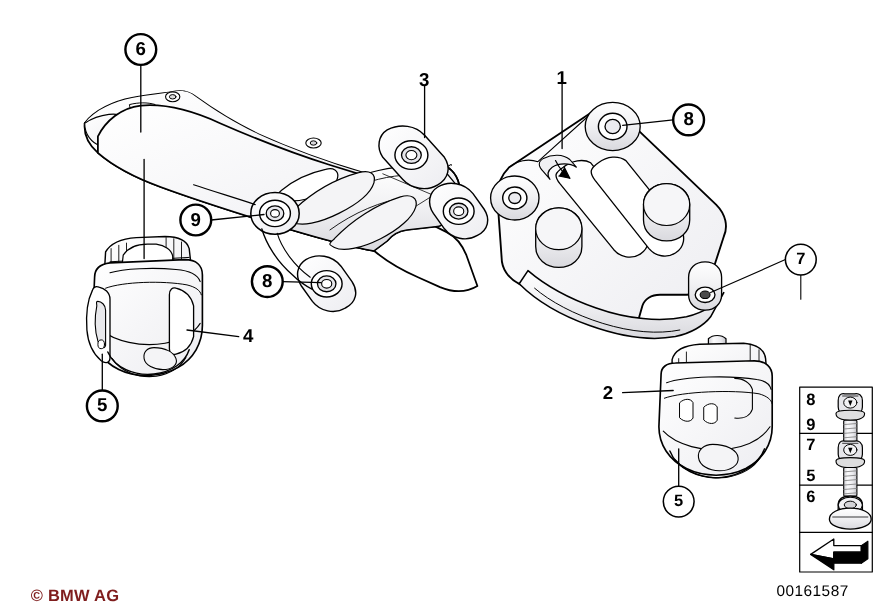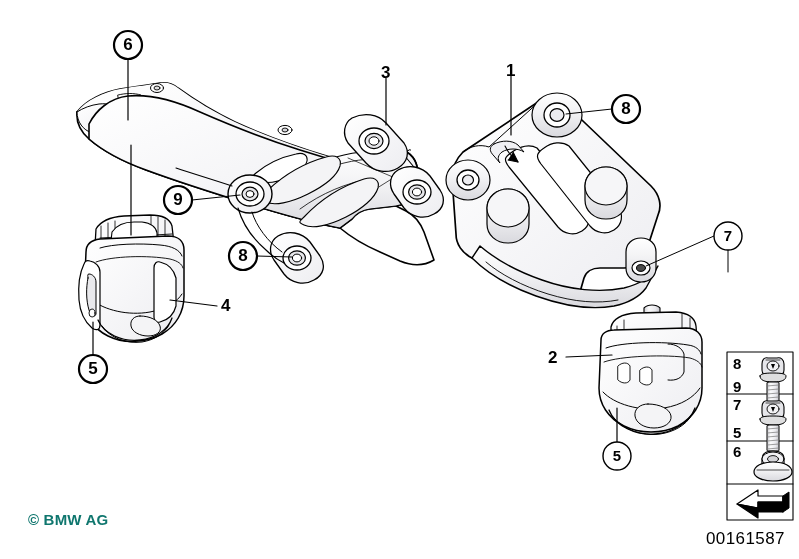--- a/index.html
+++ b/index.html
@@ -5,29 +5,29 @@
   html,body{margin:0;padding:0;background:#ffffff;}
   body{
     width:799px;height:559px;position:relative;overflow:hidden;
     font-family:"Liberation Sans", sans-serif;
     -webkit-font-smoothing:antialiased;
   }
   #stage{position:absolute;left:0;top:0;width:799px;height:559px;}
   #stage svg{position:absolute;left:0;top:0;}
 
   .copyright{
-    position:absolute;left:28px;top:511px;
+    position:absolute;left:28px;top:533px;
     font-family:"Liberation Sans", sans-serif;
-    font-size:15px;font-weight:bold;color:#0f766e;letter-spacing:.2px;
+    font-size:15px;font-weight:bold;color:#7f1d1d;letter-spacing:.2px;
     white-space:nowrap;
   }
   .partno{
     position:absolute;left:706px;top:529px;
     font-family:"Liberation Sans", sans-serif;
-    font-size:17px;color:#000;letter-spacing:.4px;white-space:nowrap;
+    font-size:14px;color:#000;letter-spacing:.4px;white-space:nowrap;
   }
   .calloutTxt{
     position:absolute;font-family:"Liberation Sans", sans-serif;
     font-size:17px;font-weight:bold;color:#000;
     width:28px;text-align:center;line-height:28px;
     pointer-events:none;
   }
   .leadTxt{
     position:absolute;font-family:"Liberation Sans", sans-serif;
     font-size:17px;font-weight:bold;color:#000;white-space:nowrap;

